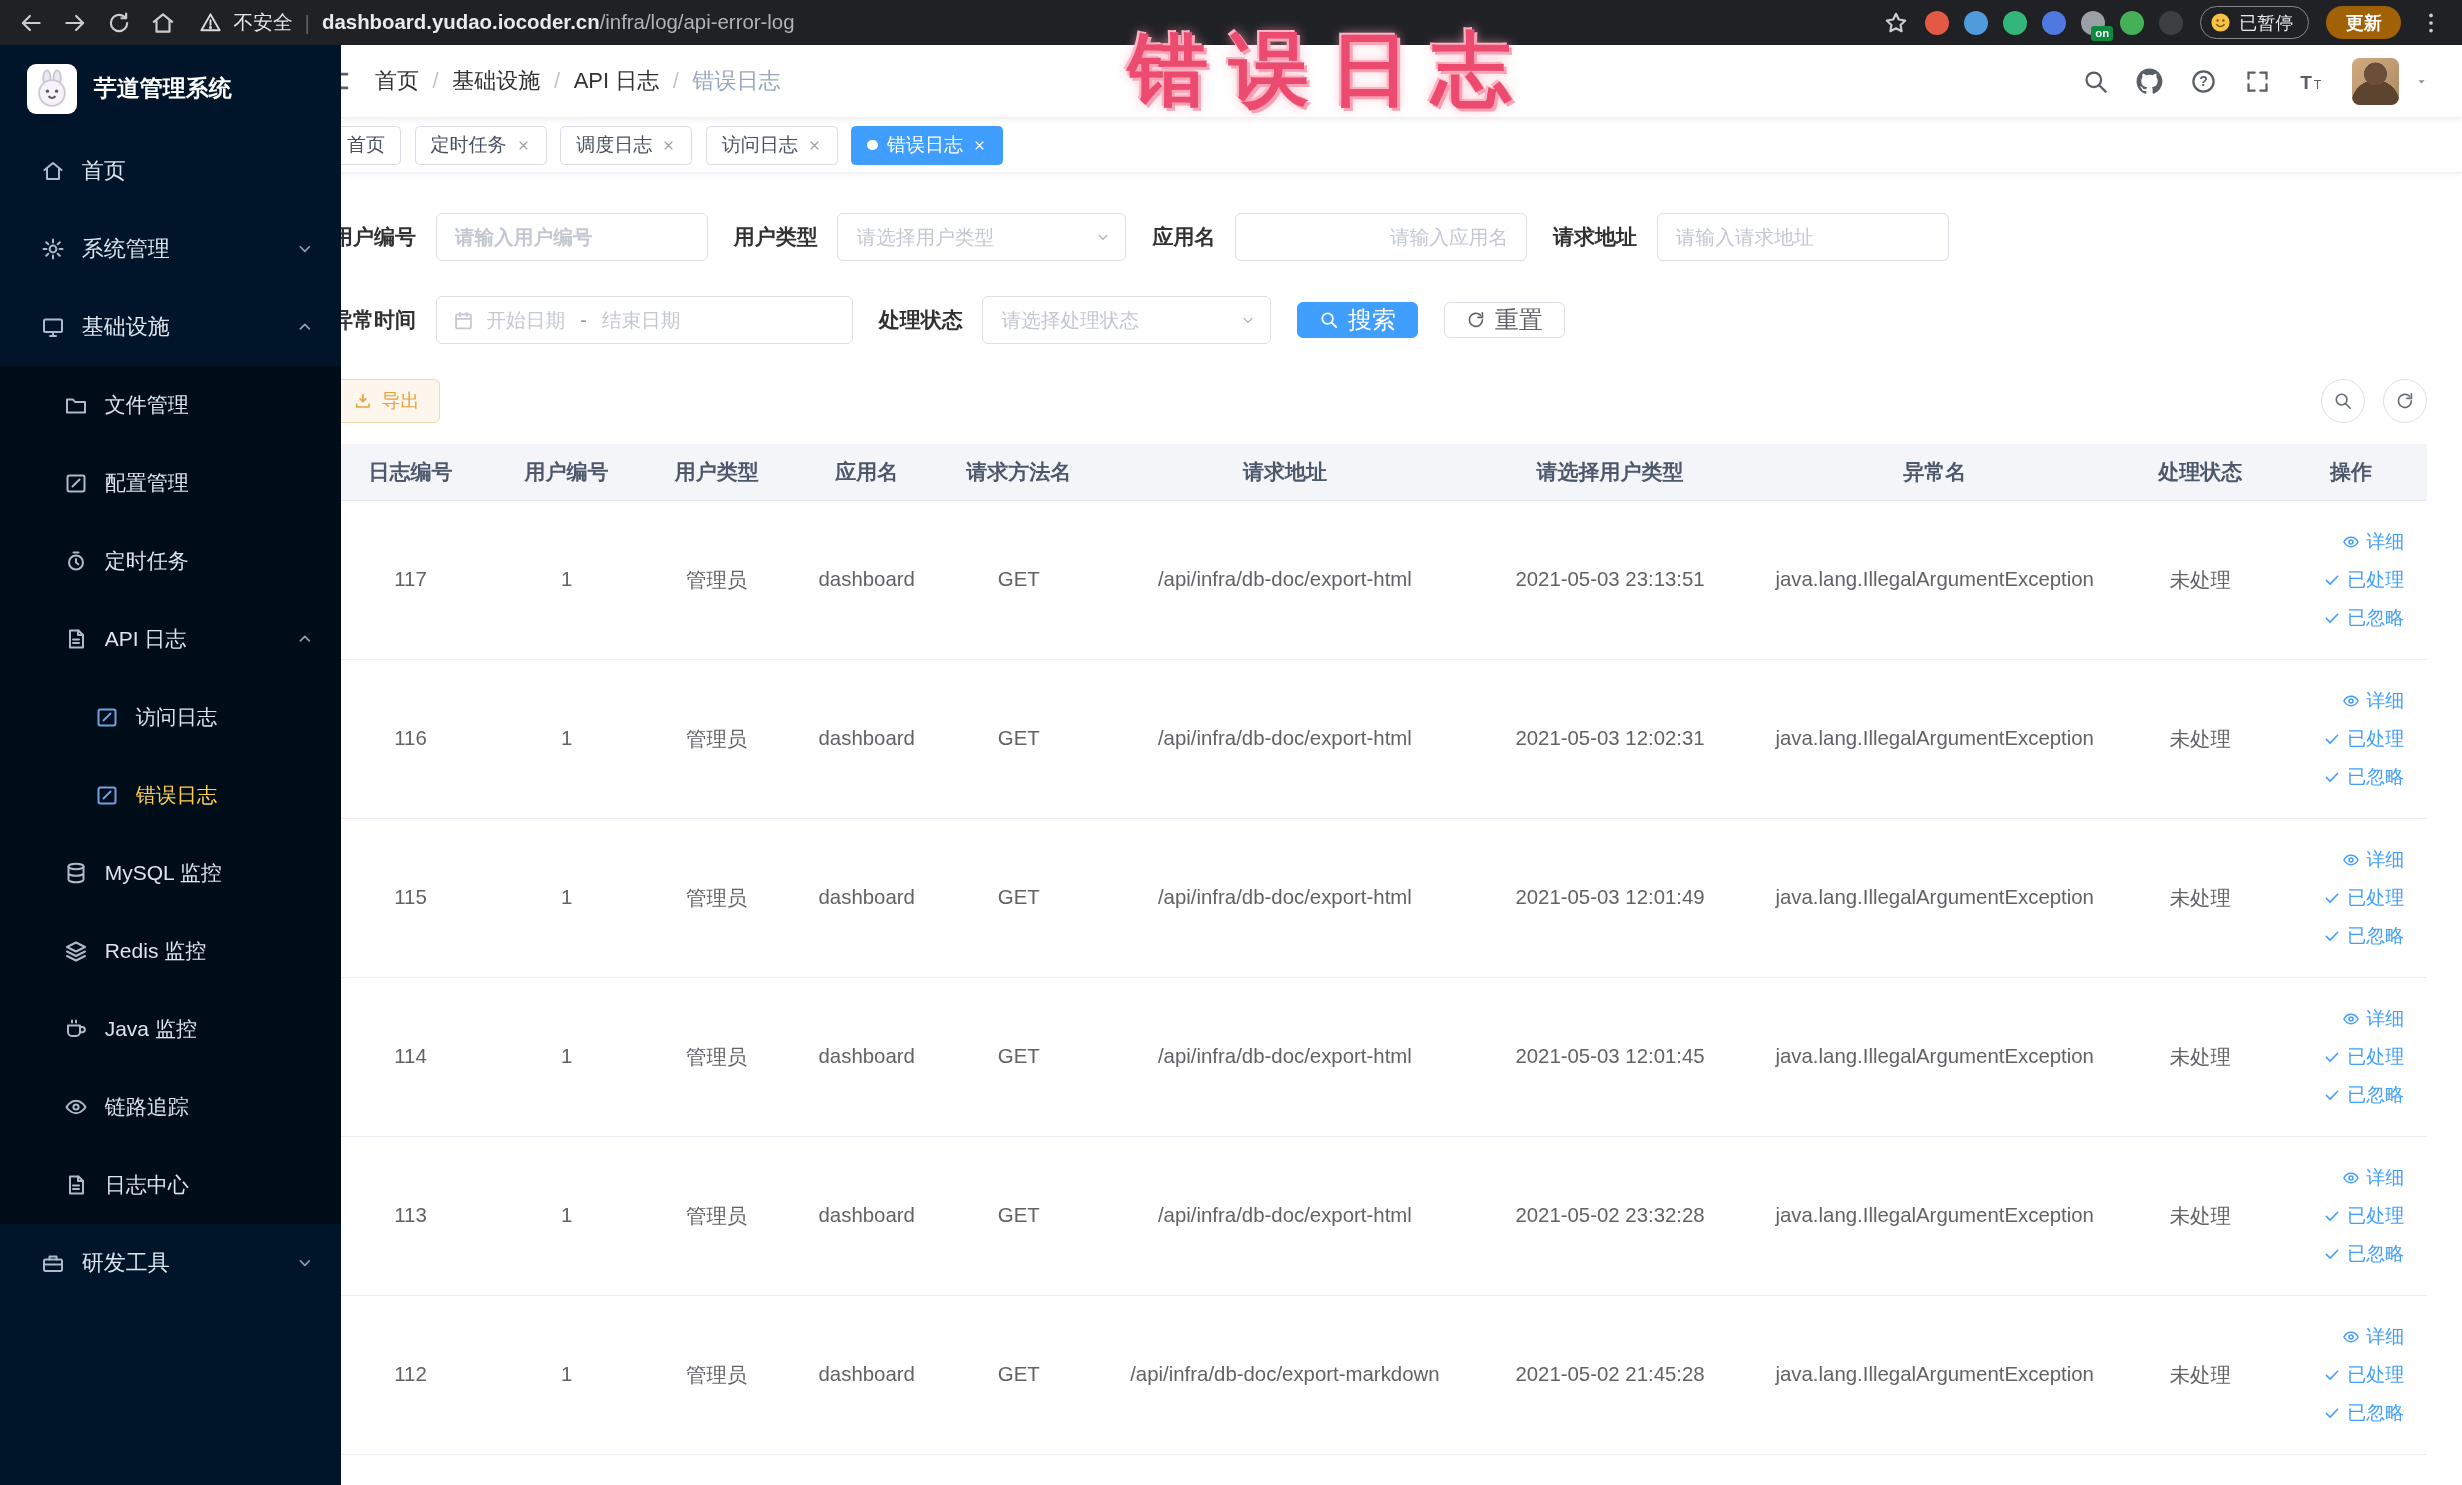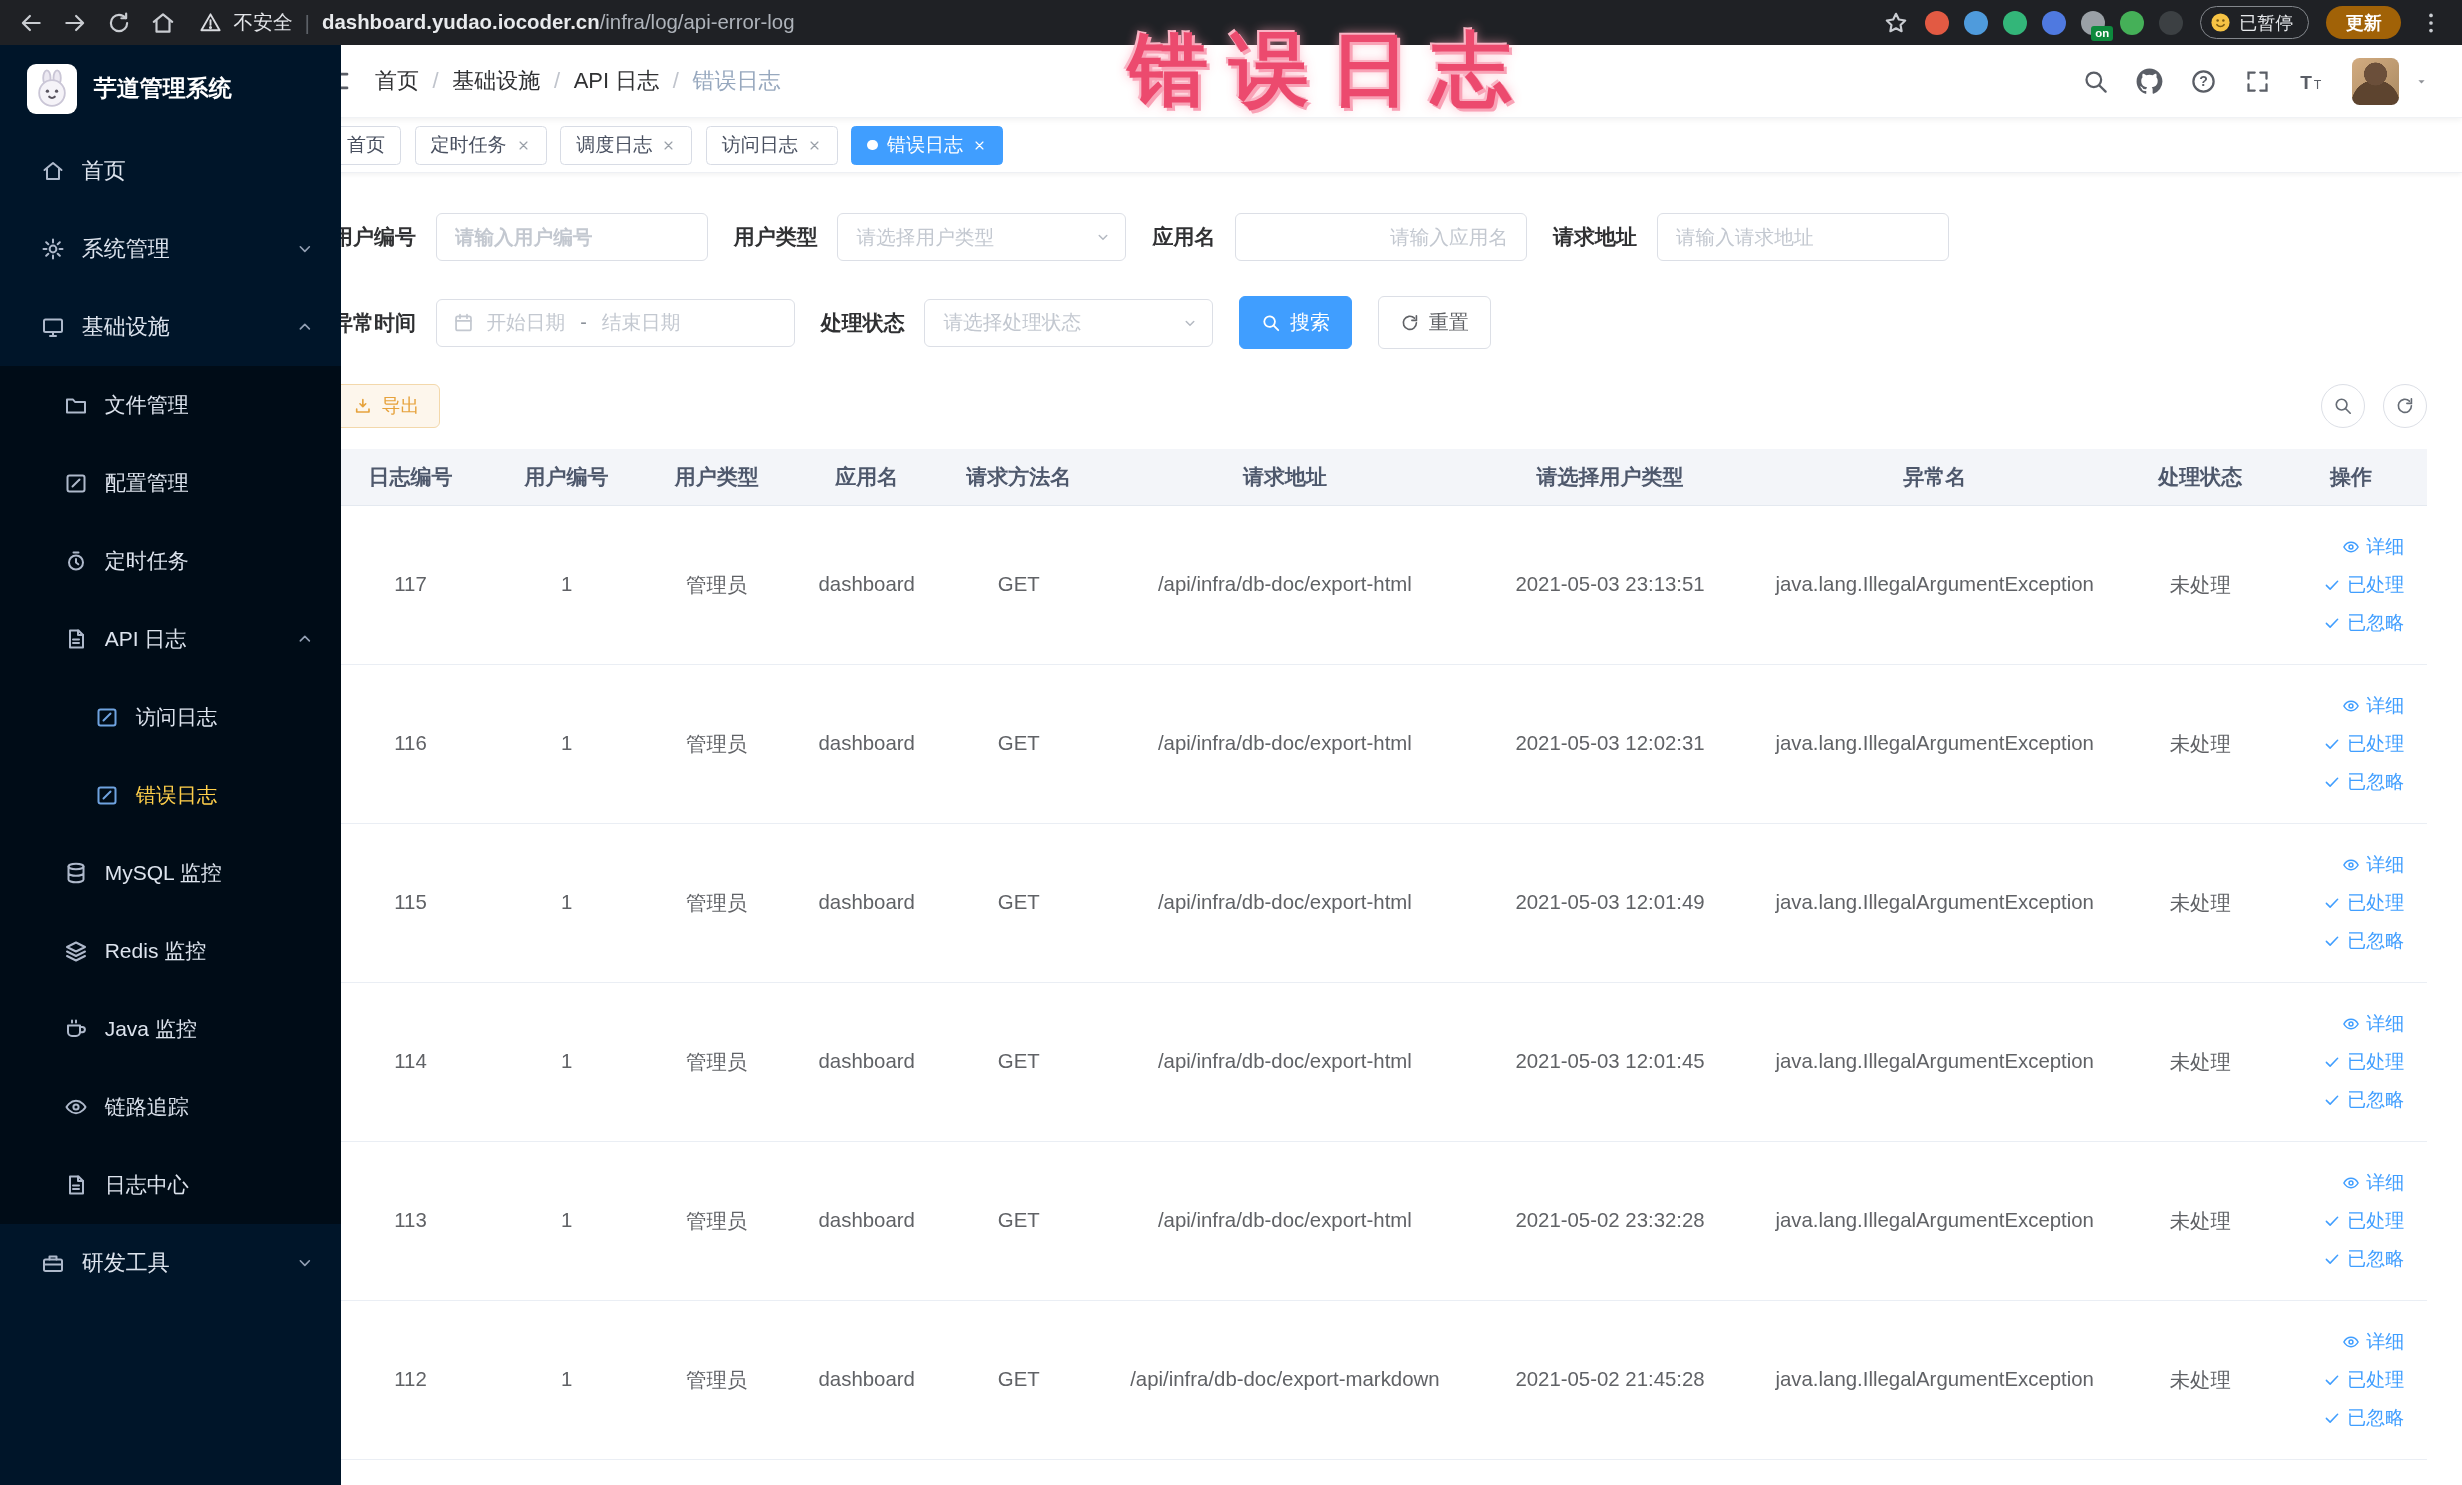--- a/index.html
+++ b/index.html
@@ -71,21 +71,21 @@
 .flabel{font-size:21px;font-weight:700;color:#303133;margin-right:19.7px;white-space:nowrap}
 .inp{height:48px;border:1.5px solid #dcdfe6;border-radius:6px;font-size:19.7px;color:#606266;padding:0 18px;outline:none;font-family:inherit;background:#fff}
 .inp::placeholder{color:#c3c8d0}
 .sel{height:48px;border:1.5px solid #dcdfe6;border-radius:6px;display:flex;align-items:center;padding:0 13.6px 0 18px;background:#fff;cursor:pointer}
 .sel .ph{font-size:19.7px;color:#c3c8d0;flex:1;white-space:nowrap}
 .caret{width:18px;height:18px;color:#b4b9c2;flex:none}
 .drange{height:48px;border:1.5px solid #dcdfe6;border-radius:6px;display:flex;align-items:center;gap:12px;padding:0 16.7px;background:#fff;cursor:pointer}
 .cal{width:21px;height:21px;color:#c3c8d0;flex:none}
 .drange .ph{font-size:19.7px;color:#c3c8d0;white-space:nowrap}
 .drange .dsep{font-size:19.7px;color:#8b919a;margin:0 3px}
-.btn{height:53px;border-radius:6px;font-size:20px;display:inline-flex;align-items:center;gap:9px;padding:0 21px;cursor:pointer;border:1.5px solid transparent;font-family:inherit;white-space:nowrap}
+.btn{height:36px;border-radius:6px;font-size:24px;display:inline-flex;align-items:center;gap:9px;padding:0 21px;cursor:pointer;border:1.5px solid transparent;font-family:inherit;white-space:nowrap}
 .bic{width:19.7px;height:19.7px;flex:none}
 .btn-primary{background:#409eff;color:#fff;border-color:#409eff}
 .btn-plain{background:#fff;color:#606266;border-color:#dcdfe6;margin-left:26px}
 .btn-warning{background:#fdf6ec;color:#e6a23c;border-color:#f3d8ab;height:44px;font-size:19px;padding:0 19.7px}
 .toolbar{display:flex;align-items:center;margin-bottom:21px}
 .tool-right{margin-left:auto;display:flex;gap:18px}
 .circle-btn{width:44px;height:44px;border-radius:50%;border:1.5px solid #dcdfe6;background:#fff;display:flex;align-items:center;justify-content:center;color:#666c75;cursor:pointer}
 .circle-btn .ico{width:19.7px;height:19.7px}
 
 
@@ -463,21 +463,21 @@
       </div>
       <div class="fitem">
         <span class="flabel">请求地址</span>
         <input class="inp" style="width: 292px;" placeholder="请输入请求地址">
       </div>
     </div>
 
     <div class="frow">
       <div class="fitem">
         <span class="flabel">异常时间</span>
-        <div class="drange" style="width:359px">
+        <div class="drange" style="width:417px">
           <span class="cal">
               <svg viewBox="0 0 24 24" fill="none" stroke="currentColor" stroke-width="2" stroke-linecap="round">
                 <rect x="3.5" y="5" width="17" height="16" rx="2"></rect>
                 <path d="M3.5 10h17M8 3v4M16 3v4"></path>
               </svg>
             </span>
           <span class="ph">开始日期</span>
           <span class="dsep">-</span>
           <span class="ph">结束日期</span>
         </div>

